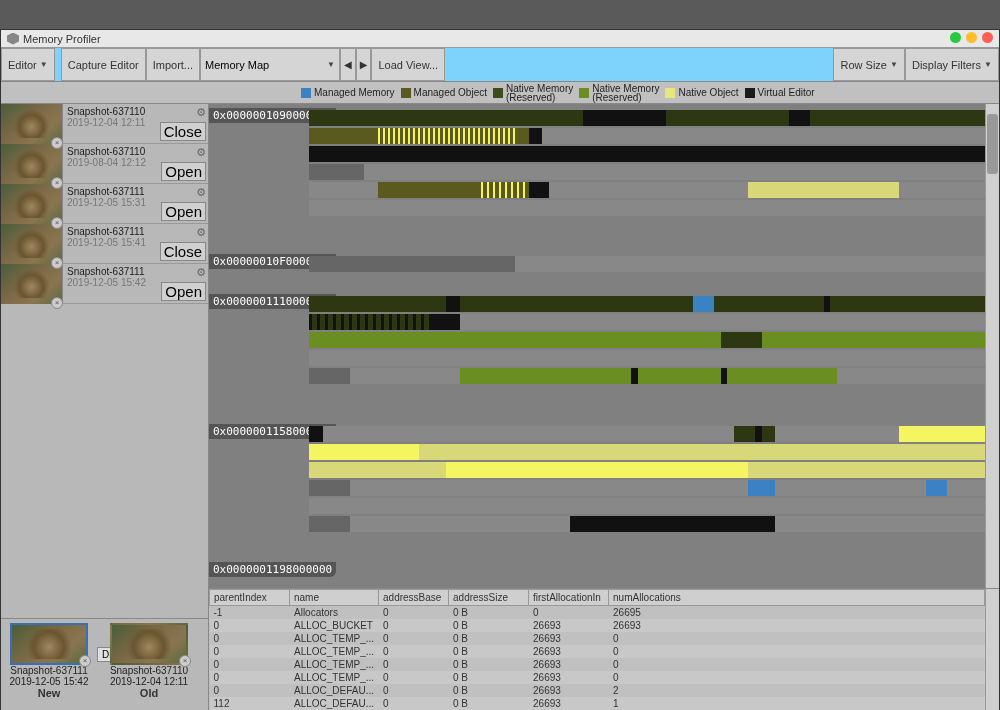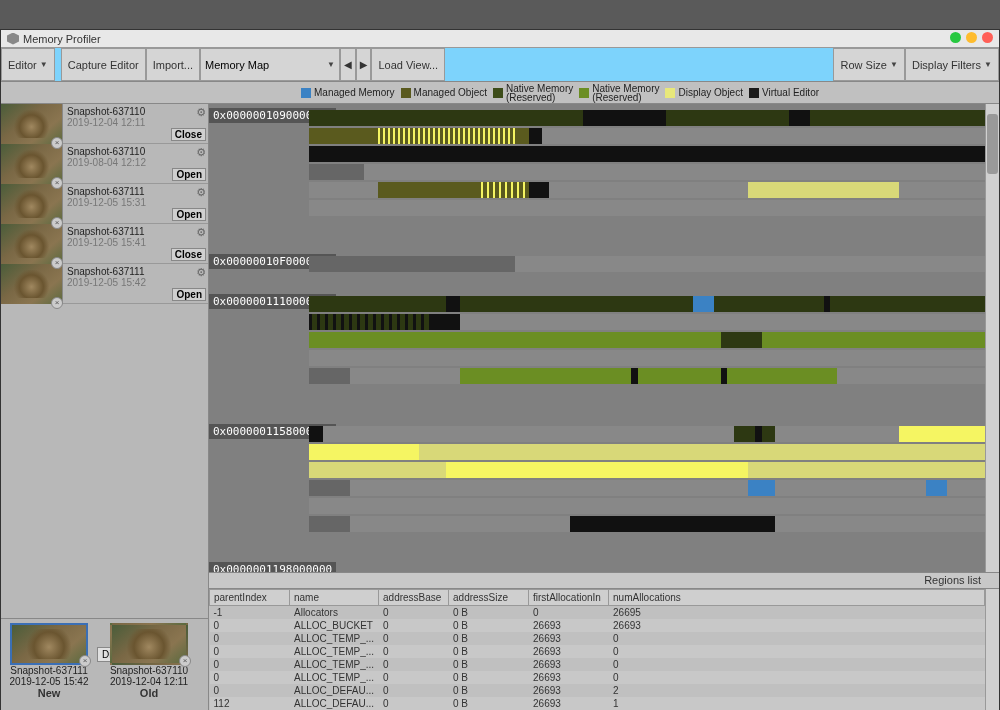--- a/index.html
+++ b/index.html
@@ -34,21 +34,21 @@
 
 .sidebar { width: 208px; background: #b8b8b8; border-right: 1px solid #888; display: flex; flex-direction: column; }
 .snaps { flex: 1; overflow: hidden; }
 .snap { display: flex; height: 40px; border-bottom: 1px solid #999; background: #b8b8b8; }
 .snap .thumb { width: 62px; height: 40px; background: linear-gradient(140deg, #4a5d3a 0%, #7a6845 40%, #8a7550 70%, #5a6a3f 100%); border-right: 1px solid #888; position: relative; }
 .snap .thumb::after { content: ""; position: absolute; inset: 6px; background: radial-gradient(circle at 50% 60%, #a08860 0%, #6a5530 40%, transparent 60%); }
 .snap .info { flex: 1; padding: 2px 4px; font-size: 10px; position: relative; }
 .snap .info .name { color: #222; font-weight: 500; white-space: nowrap; overflow: hidden; }
 .snap .info .date { color: #777; font-size: 10px; }
 .snap .info .gear { position: absolute; right: 2px; top: 2px; font-size: 11px; color: #666; }
-.snap .info .action { position: absolute; right: 2px; bottom: 2px; font-size: 10px; border: 1px solid #888; background: #d0d0d0; padding: 0 3px; cursor: pointer; font-weight: bold; }
+.snap .info .action { position: absolute; right: 2px; bottom: 2px; font-size: 15px; border: 1px solid #888; background: #d0d0d0; padding: 0 3px; cursor: pointer; }
 .snap .x { position: absolute; left: 50px; bottom: -5px; width: 12px; height: 12px; background: #ccc; border-radius: 50%; border: 1px solid #888; font-size: 8px; text-align: center; line-height: 10px; color: #555; z-index: 2; }
 
 
 .compare { height: 120px; border-top: 1px solid #888; background: #b8b8b8; padding: 2px; }
 .swap-row { text-align: right; padding: 2px 4px; }
 .swap-btn { font-size: 10px; border: 1px solid #888; background: #d0d0d0; padding: 1px 5px; cursor: pointer; }
 .compare-thumbs { display: flex; gap: 12px; padding: 2px; position: relative; }
 .cmp { width: 88px; text-align: center; position: relative; }
 .cmp .th { width: 78px; height: 42px; background: linear-gradient(140deg, #4a5d3a 0%, #7a6845 40%, #8a7550 70%, #5a6a3f 100%); border: 2px solid transparent; margin: 0 auto; position: relative; }
 .cmp.sel .th { border-color: #3b6fb5; }
@@ -140,21 +140,21 @@
     </div>
     <div class="item">
         <span class="sw sw-green"></span>
       <span style="display:flex;flex-direction:column;line-height:9px">
         <span>Native Memory</span>
         <span>(Reserved)</span>
       </span>
     </div>
     <div class="item">
         <span class="sw sw-yellow"></span>
-        <span>Display Object</span>
+        <span>Native Object</span>
       </div>
     <div class="item">
         <span class="sw sw-black"></span>
         <span>Virtual Editor</span>
       </div>
   </div>
 
   <div class="main">
 
     <div class="sidebar">
@@ -325,21 +325,20 @@
             </div>
         </div>
 
         <div class="addr-tab" style="top:458px">0x0000001198000000</div>
 
         <div class="vscroll">
             <div class="thumb2"></div>
           </div>
       </div>
 
-      <div class="regions-label">Regions list</div>
 
       <div class="table-wrap">
         <div style="flex:1;overflow:hidden">
         <table>
           <thead>
                 <tr>
             <th style="width:80px">parentIndex</th>
             <th style="width:80px">name</th>
             <th style="width:70px">addressBase</th>
             <th style="width:80px">addressSize</th>

